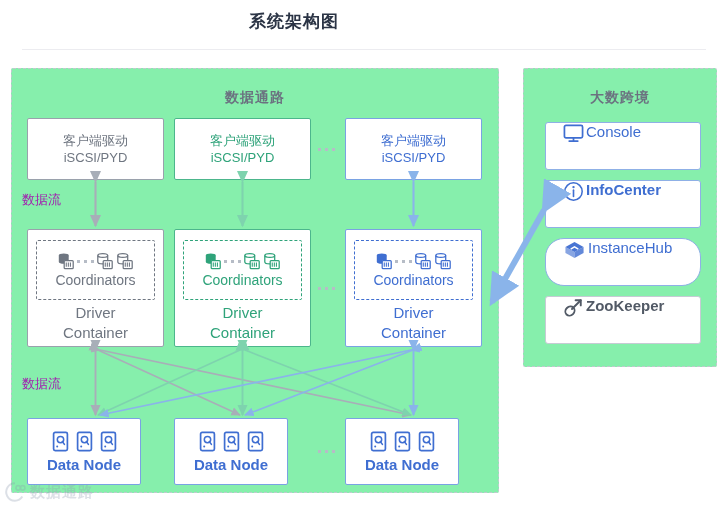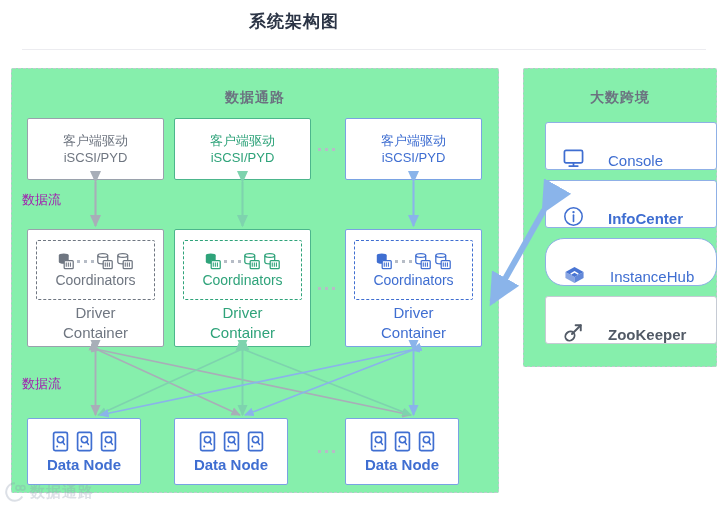--- a/index.html
+++ b/index.html
@@ -105,24 +105,24 @@
   .flow-label{
     position:absolute;
     font-size:13px; color:#a21caf;
     white-space:nowrap;
   }
   #flow-1{ left:22px; top:191px; }
   #flow-2{ left:22px; top:375px; }
 
   
   .ctrl-item{
-    position:absolute; left:545px; width:172px; height:48px;
+    position:absolute; left:545px; width:156px; height:48px;
     background:#ffffff; border:1px solid #8fb0e6;
     border-radius:3px;
-    display:flex; align-items:flex-end; gap:24px;
+    display:flex; align-items:flex-start; gap:2px;
     padding-left:17px;
     font-size:15px; color:#3f6ed1;
   }
   #ctrl-0{ top:122px; }
   #ctrl-1{ top:180px;font-weight:bold; }
   #ctrl-2{ top:238px;border-radius:19px; }
   #ctrl-3{ top:296px; border-color:#c6cbd4; color:#525a66;font-weight:bold; }
 
   
   #wires{ position:absolute; left:0; top:0; width:728px; height:510px; pointer-events:none; }

